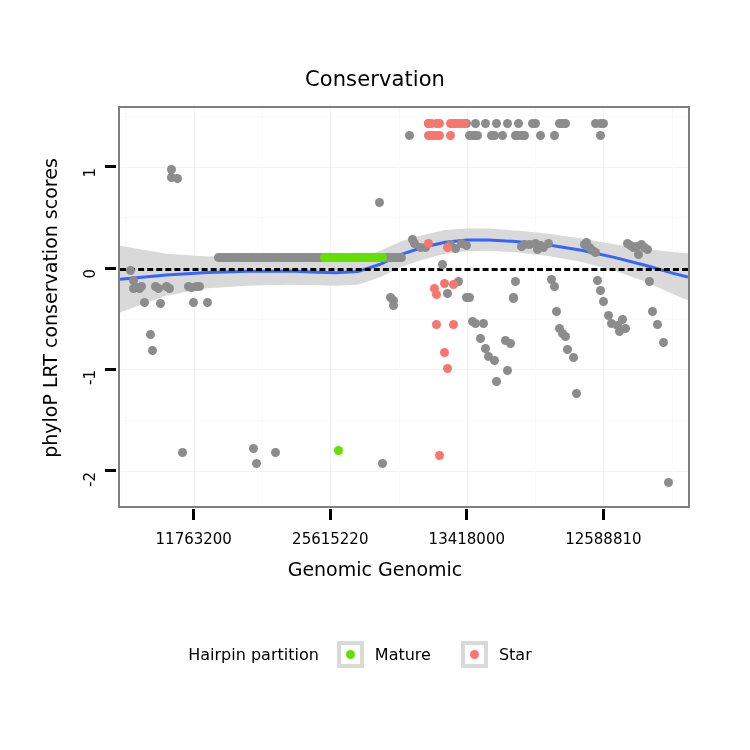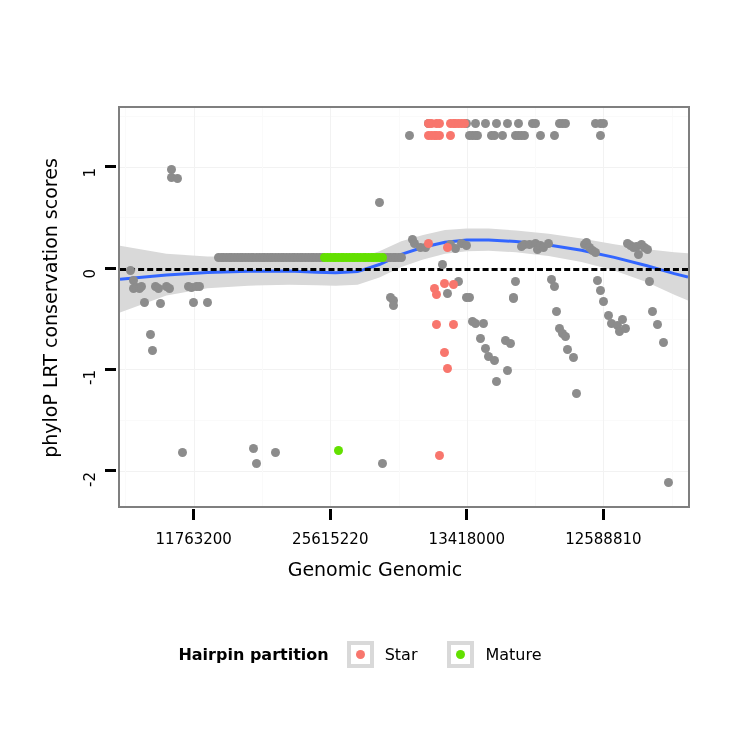--- a/index.html
+++ b/index.html
@@ -94,40 +94,41 @@
     white-space:nowrap;
   }
 
   
   .legend{
     position:absolute;left:0;top:641px;width:750px;
     display:flex;align-items:center;justify-content:center;
     gap:0px;
   }
   .legend-title{
-    font-size:16px;font-weight:bold;color:#000;
+    font-size:16px;font-weight:normal;color:#000;
     margin-right:18px;
   }
   .legend-item{display:flex;align-items:center;margin-right:6px;}
   .legend-key{
     width:27px;height:27px;
     background:#ffffff;
     border:4px solid #d9d9d9;
     box-sizing:border-box;
     display:flex;align-items:center;justify-content:center;
     margin-right:11px;
   }
   .legend-key .dot{width:9px;height:9px;border-radius:50%;}
   .legend-label{font-size:16px;color:#000;margin-right:24px;}
 </style>
 </head>
 <body>
 
 <div id="root">
 
+  <div class="chart-title">Conservation</div>
 
   <div class="panel">
     <div class="panel-inner" id="panel-inner">
         <div class="gridline grid-h" style="top: 58.7379px;"></div>
         <div class="gridline grid-h" style="top: 160.01px;"></div>
         <div class="gridline grid-h" style="top: 261.282px;"></div>
         <div class="gridline grid-h" style="top: 362.555px;"></div>
         <div class="gridline grid-h grid-minor" style="top: 8.10178px;"></div>
         <div class="gridline grid-h grid-minor" style="top: 109.374px;"></div>
         <div class="gridline grid-h grid-minor" style="top: 210.646px;"></div>
@@ -398,26 +399,26 @@
     </div>
 
   <div class="xlab">Genomic Genomic</div>
   <div class="ylab">phyloP LRT conservation scores</div>
 
   <div class="legend">
     <div class="legend-title">Hairpin partition</div>
     <div id="legend-items" style="display:flex;align-items:center;">
         <div class="legend-item">
           <span class="legend-key">
+            <span class="dot" style="background: rgb(99, 224, 0);"></span>
+          </span>
+          <span class="legend-label">Mature</span>
+        </div>
+        <div class="legend-item">
+          <span class="legend-key">
             <span class="dot" style="background: rgb(248, 118, 109);"></span>
           </span>
           <span class="legend-label">Star</span>
         </div>
-        <div class="legend-item">
-          <span class="legend-key">
-            <span class="dot" style="background: rgb(99, 224, 0);"></span>
-          </span>
-          <span class="legend-label">Mature</span>
-        </div>
       </div>
   </div>
 
 </div>
 
 </body></html>

